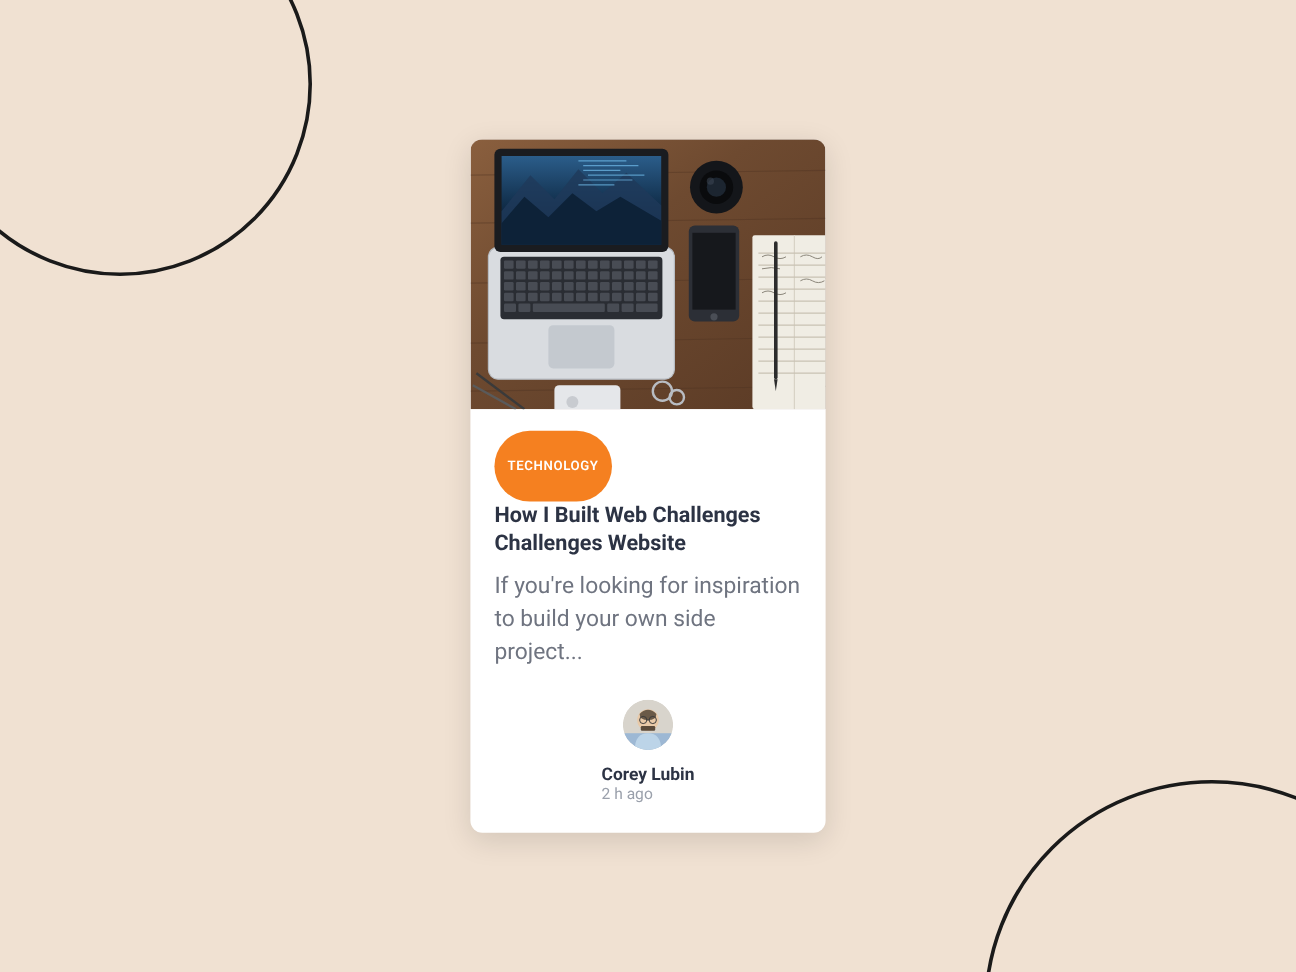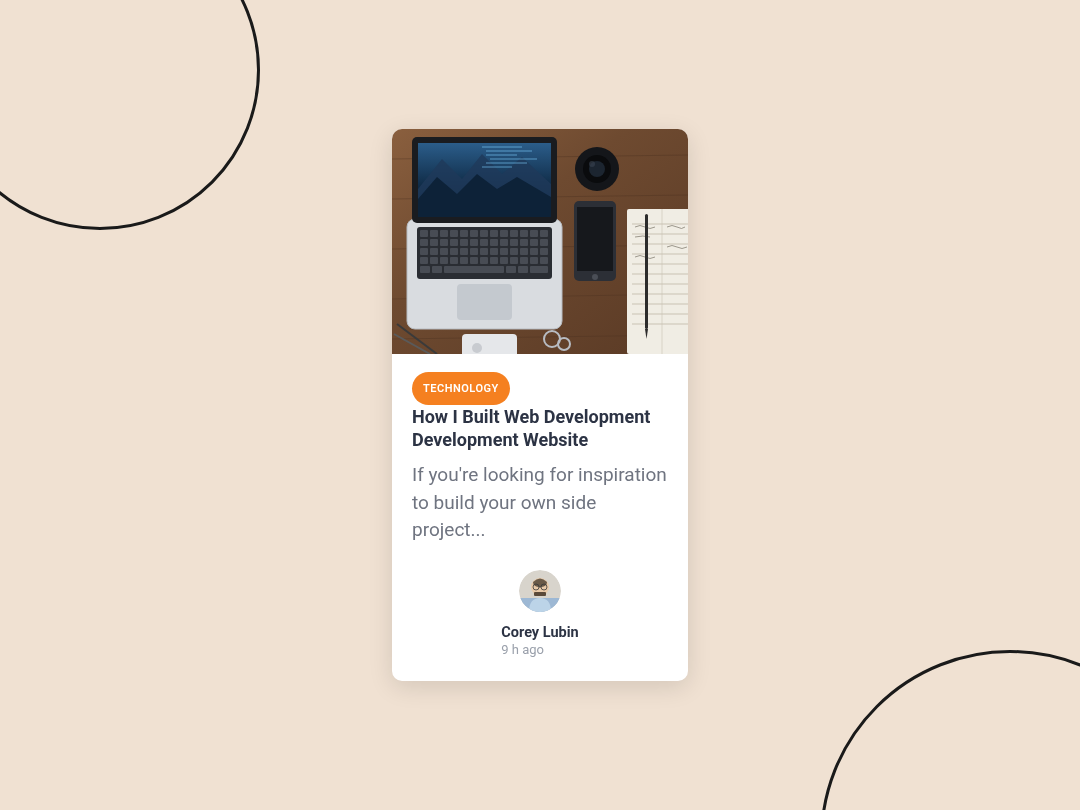--- a/index.html
+++ b/index.html
@@ -49,21 +49,21 @@
     .card-body {
       padding: 18px 20px 24px 20px;
     }
     .badge {
       display: inline-block;
       background: #f58020;
       color: #ffffff;
       font-size: 11px;
       font-weight: 600;
       letter-spacing: 0.5px;
-      padding: 10px 11px;
+      padding: 23px 11px;
       border-radius: 999px;
     }
     .card-title {
       font-size: 18px;
       font-weight: 700;
       color: #2c3344;
       line-height: 1.28;
       margin-bottom: 10px;
     }
     .card-desc {
@@ -260,21 +260,21 @@
 
     <circle cx="160" cy="210" r="8" fill="none" stroke="#b8bcc2" stroke-width="2"></circle>
     <circle cx="172" cy="215" r="6" fill="none" stroke="#b8bcc2" stroke-width="2"></circle>
 
     <line x1="5" y1="195" x2="45" y2="225" stroke="#3a3a3a" stroke-width="2"></line>
     <line x1="2" y1="205" x2="38" y2="225" stroke="#5a5a5a" stroke-width="2"></line>
   </svg>
 
   <div class="card-body">
     <span class="badge">TECHNOLOGY</span>
-    <h2 class="card-title">How I Built Web Development Development Website</h2>
+    <h2 class="card-title">How I Built Web Challenges Challenges Website</h2>
     <p class="card-desc">If you're looking for inspiration to build your own side project...</p>
     <div class="author">
       <svg class="avatar" viewBox="0 0 42 42">
         <defs>
           <clipPath id="avclip">
               <circle cx="21" cy="21" r="21"></circle>
             </clipPath>
         </defs>
         <g clip-path="url(#avclip)">
           <rect width="42" height="42" fill="#d8d4cc"></rect>
@@ -283,17 +283,17 @@
           <path d="M10,42 q0,-14 11,-14 t11,14 z" fill="#bcd4e8"></path>
           <path d="M14,12 q7,-7 14,0 q0,5 -7,5 t-7,-5" fill="#6a5a48"></path>
           <rect x="15" y="22" width="12" height="4" fill="#5a4a3a" rx="1"></rect>
           <circle cx="17" cy="17" r="3" fill="none" stroke="#3a3a3a" stroke-width="0.8"></circle>
           <circle cx="25" cy="17" r="3" fill="none" stroke="#3a3a3a" stroke-width="0.8"></circle>
           <line x1="20" y1="17" x2="22" y2="17" stroke="#3a3a3a" stroke-width="0.8"></line>
         </g>
       </svg>
       <div>
         <div class="author-name">Corey Lubin</div>
-        <div class="author-meta">9 h ago</div>
+        <div class="author-meta">2 h ago</div>
       </div>
     </div>
   </div>
 </article>
 
 </body></html>

